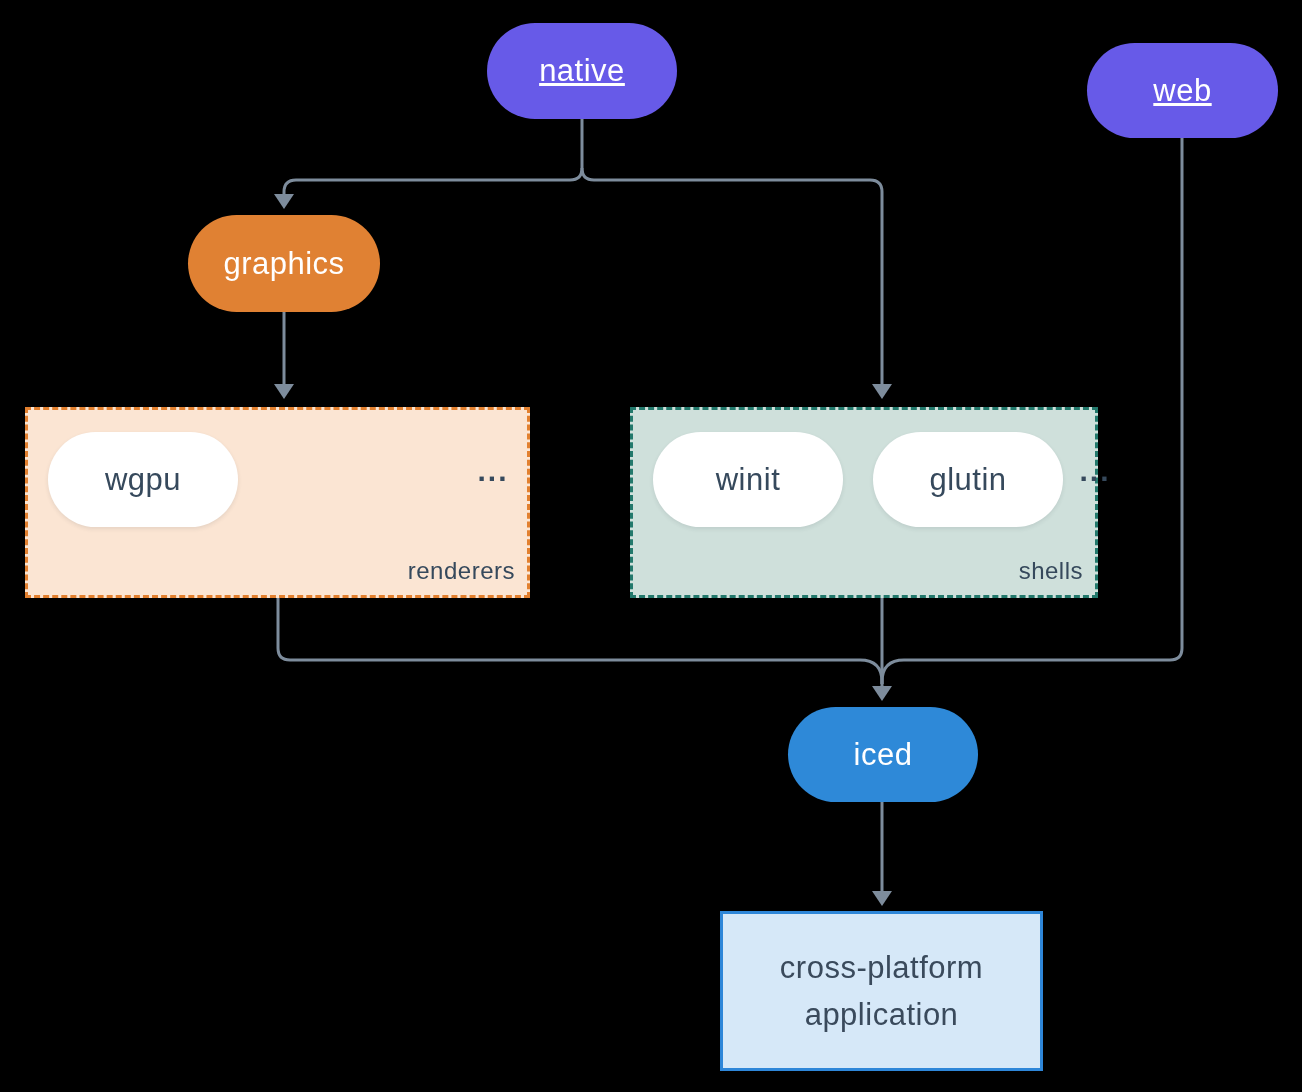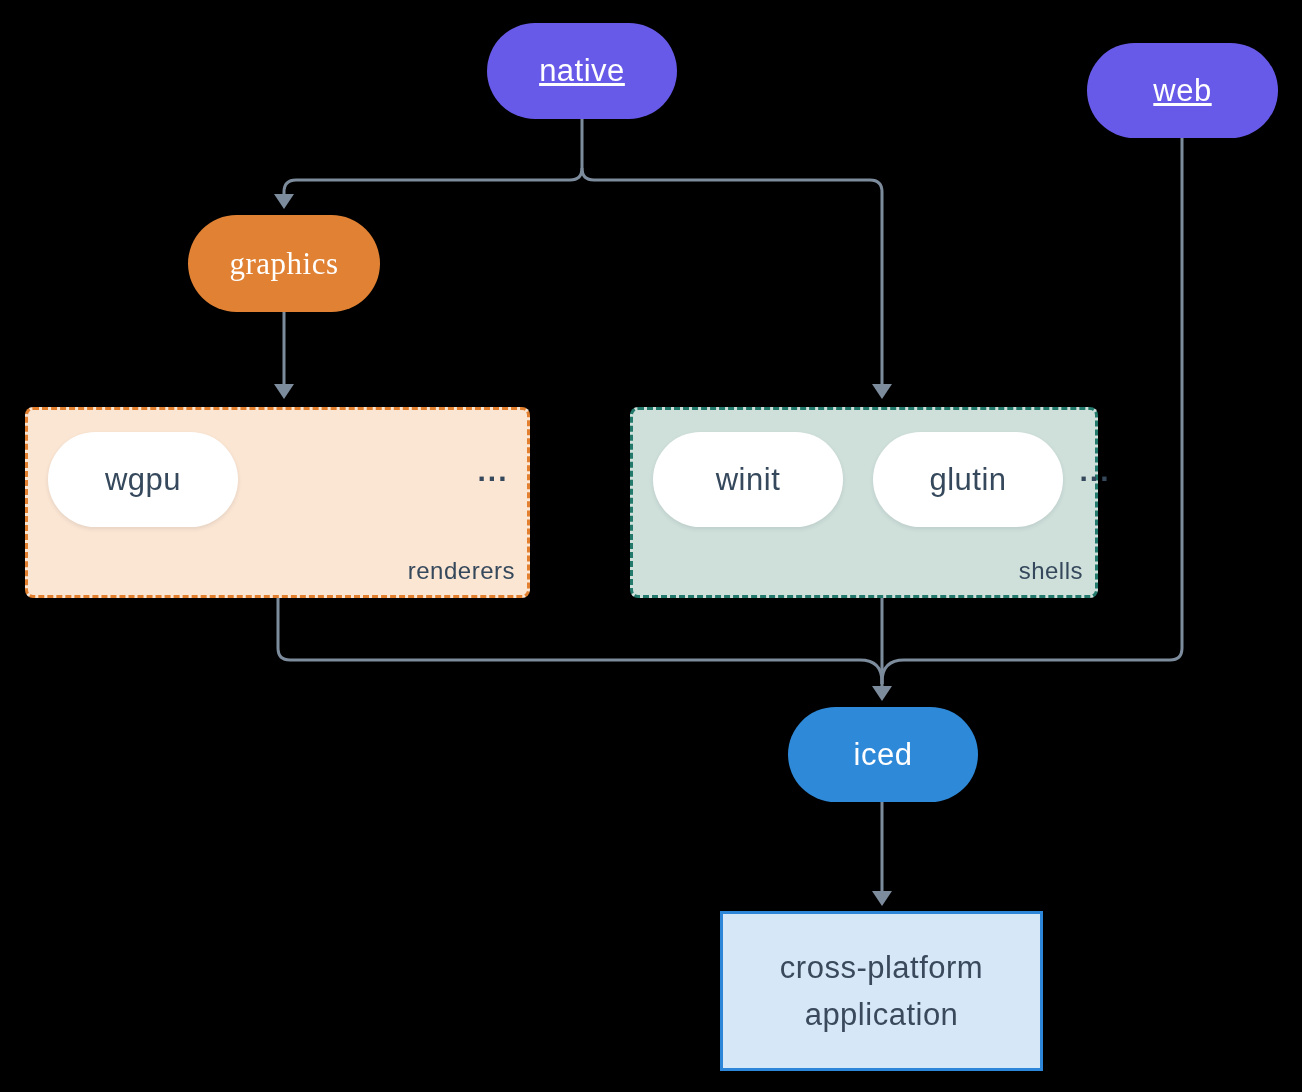--- a/index.html
+++ b/index.html
@@ -37,31 +37,31 @@
     z-index: 2;
     display: flex;
     align-items: center;
     justify-content: center;
     font-size: 31px;
     letter-spacing: 0.5px;
     color: var(--node-text);
     border-radius: 50px;
   }
   .node-purple { background: var(--purple); text-decoration: underline; }
-  .node-orange { background: var(--orange); font-family: Liberation Serif, serif; }
+  .node-orange { background: var(--orange); }
   .node-blue   { background: var(--blue); }
   .node-white  {
     background: #ffffff;
     color: var(--dark-text);
     box-shadow: 0 2px 4px rgba(40,50,60,0.10);
   }
   .group-box {
     position: absolute;
     z-index: 2;
-    border-radius: 8px;
+    border-radius: 0;
   }
   .group-renderers {
     left: 25px; top: 407px;
     width: 505px; height: 191px;
     background: var(--peach-bg);
     border: 3px dashed var(--peach-border);
   }
   .group-shells {
     left: 630px; top: 407px;
     width: 468px; height: 191px;

